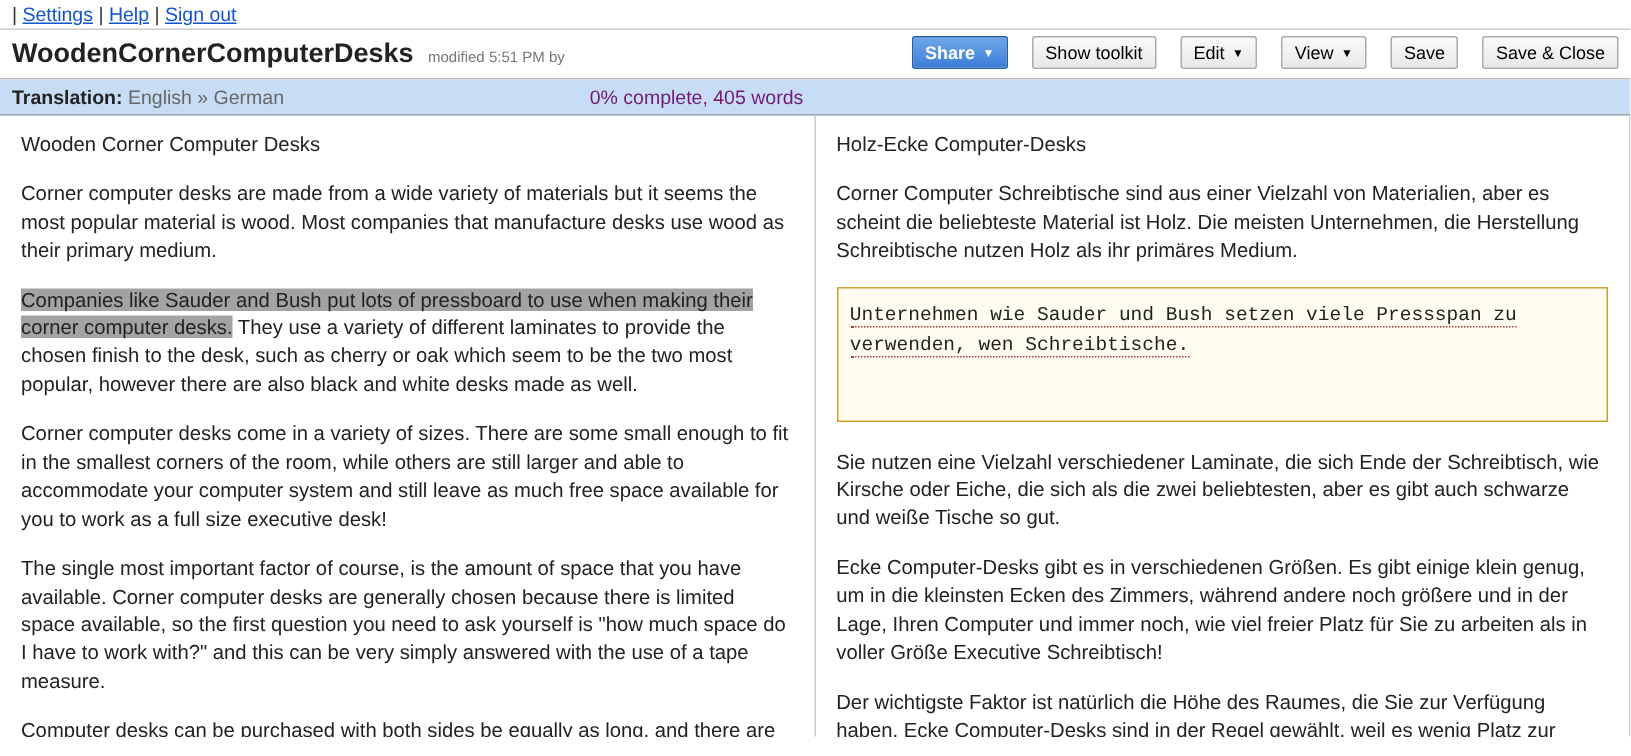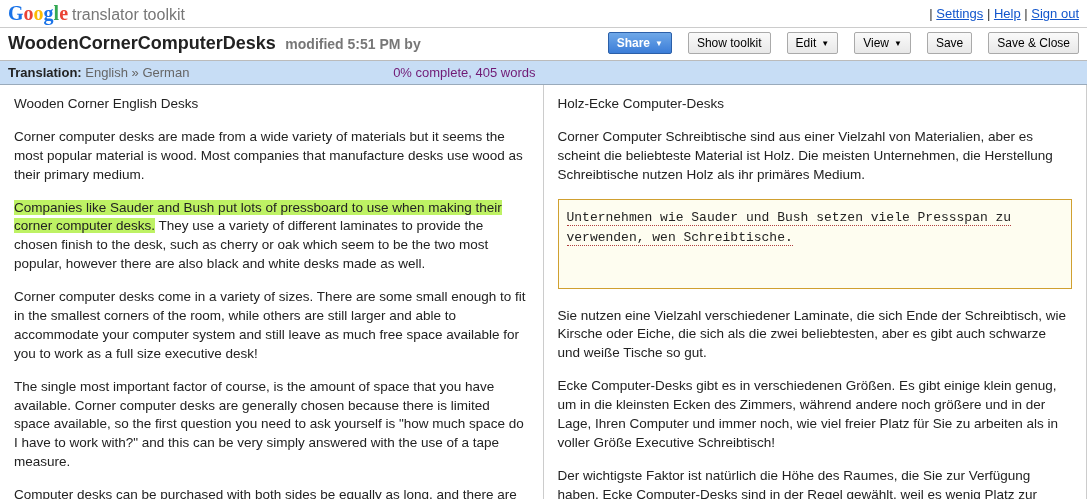--- a/index.html
+++ b/index.html
@@ -8,50 +8,46 @@
 .logo { display: flex; align-items: baseline; gap: 4px; }
 .logo-google { font-family: Georgia, serif; font-size: 20px; font-weight: bold; }
 .logo-google .g1 { color: #1a73e8; } .logo-google .o1 { color: #ea4335; } .logo-google .o2 { color: #fbbc04; }
 .logo-google .g2 { color: #1a73e8; } .logo-google .l { color: #34a853; } .logo-google .e { color: #ea4335; }
 .logo-sub { color: #777; font-size: 16px; }
 .top-links { font-size: 13px; }
 .top-links a { color: #1155cc; text-decoration: underline; cursor: pointer; }
 .top-links .sep { color: #333; }
 .header-sub { display: flex; justify-content: space-between; align-items: center; padding: 4px 8px 6px 8px; background: #fff; border-bottom: 1px solid #bbb; }
 .doc-title { font-size: 18px; font-weight: bold; }
-.doc-meta { font-size: 14px; color: #777; margin-left: 6px; font-weight: bold; }
+.doc-meta { font-size: 10px; color: #777; margin-left: 6px; }
 .toolbar { display: flex; gap: 16px; }
 .btn { border: 1px solid #aaa; background: linear-gradient(#fafafa,#e8e8e8); padding: 3px 8px; font-size: 12px; cursor: pointer; border-radius: 2px; display: inline-flex; align-items: center; gap: 3px; }
 .btn-share { background: linear-gradient(#6fa8e8,#3b7dd8); color: #fff; border-color: #2b5fa8; font-weight: bold; }
 .drop::after { content: "▼"; font-size: 8px; margin-left: 2px; }
 .pane-header { display: flex; background: #c7ddf5; border-bottom: 1px solid #9ab; font-size: 13px; }
 .pane-header-left { width: 50%; padding: 4px 8px; font-weight: bold; border-right: 1px solid #9ab; }
 .pane-header-right { width: 50%; padding: 4px 8px; display: flex; justify-content: space-between; }
 .pane-header-right .langs { color: #666; }
 .pane-header-right .lbl { font-weight: bold; color: #222; }
 .pane-header-right .meta { color: #701a75; }
 .panes { display: flex; height: calc(504px - 90px); }
 .pane { width: 50%; position: relative; border-right: 1px solid #ccc; }
 .pane-content { height: 100%; overflow-y: scroll; padding: 10px 14px; line-height: 1.4; font-size: 13.5px; }
 .pane-content p { margin-bottom: 14px; }
-.hl { background: #bef264; }
+.hl { background: #a3a3a3; }
 .edit-box { border: 1px solid #d0a030; background: #fefdf0; padding: 8px; margin: 8px 0 18px 0; font-family: Liberation Mono, monospace; font-size: 13px; line-height: 1.6; min-height: 90px; }
 .edit-box span { border-bottom: 1px dotted #b04040; }
 .pane-content::-webkit-scrollbar { width: 16px; }
 .pane-content::-webkit-scrollbar-track { background: #eee; border-left: 1px solid #ccc; }
 .pane-content::-webkit-scrollbar-thumb { background: #c8c8c8; border: 1px solid #aaa; }
 </style>
 </head>
 <body>
 
 <div class="header-top">
-  <div class="logo">
-    <span class="logo-google"><span class="g1">G</span><span class="o1">o</span><span class="o2">o</span><span class="g2">g</span><span class="l">l</span><span class="e">e</span></span>
-    <span class="logo-sub">translator toolkit</span>
-  </div>
   <div class="top-links">
     <span class="sep">| </span><a>Settings</a>
     <span class="sep"> | </span><a>Help</a>
     <span class="sep"> | </span><a>Sign out</a>
   </div>
 </div>
 
 <div class="header-sub">
   <div>
     <span class="doc-title">WoodenCornerComputerDesks</span>
@@ -73,21 +69,21 @@
       <span class="lbl">Translation:</span>
       <span class="langs">English » German</span>
     </span>
     <span class="meta">0% complete,   405 words</span>
   </div>
 </div>
 
 <div class="panes">
   <div class="pane">
     <div class="pane-content">
-      <p>Wooden Corner English Desks</p>
+      <p>Wooden Corner Computer Desks</p>
       <p>Corner computer desks are made from a wide variety of materials but it seems the most popular material is wood. Most companies that manufacture desks use wood as their primary medium.</p>
       <p><span class="hl">Companies like Sauder and Bush put lots of pressboard to use when making their corner computer desks.</span><span> They use a variety of different laminates to provide the chosen finish to the desk, such as cherry or oak which seem to be the two most popular, however there are also black and white desks made as well.</span></p>
       <p>Corner computer desks come in a variety of sizes. There are some small enough to fit in the smallest corners of the room, while others are still larger and able to accommodate your computer system and still leave as much free space available for you to work as a full size executive desk!</p>
       <p>The single most important factor of course, is the amount of space that you have available. Corner computer desks are generally chosen because there is limited space available, so the first question you need to ask yourself is "how much space do I have to work with?" and this can be very simply answered with the use of a tape measure.</p>
       <p>Computer desks can be purchased with both sides be equally as long, and there are those in which one side is longer than the other. This is important to know. Especially if you have 5 feet of available space on one side, but only 2 or 3 on the</p>
     </div>
   </div>
   <div class="pane">
     <div class="pane-content">
       <p>Holz-Ecke Computer-Desks</p>

